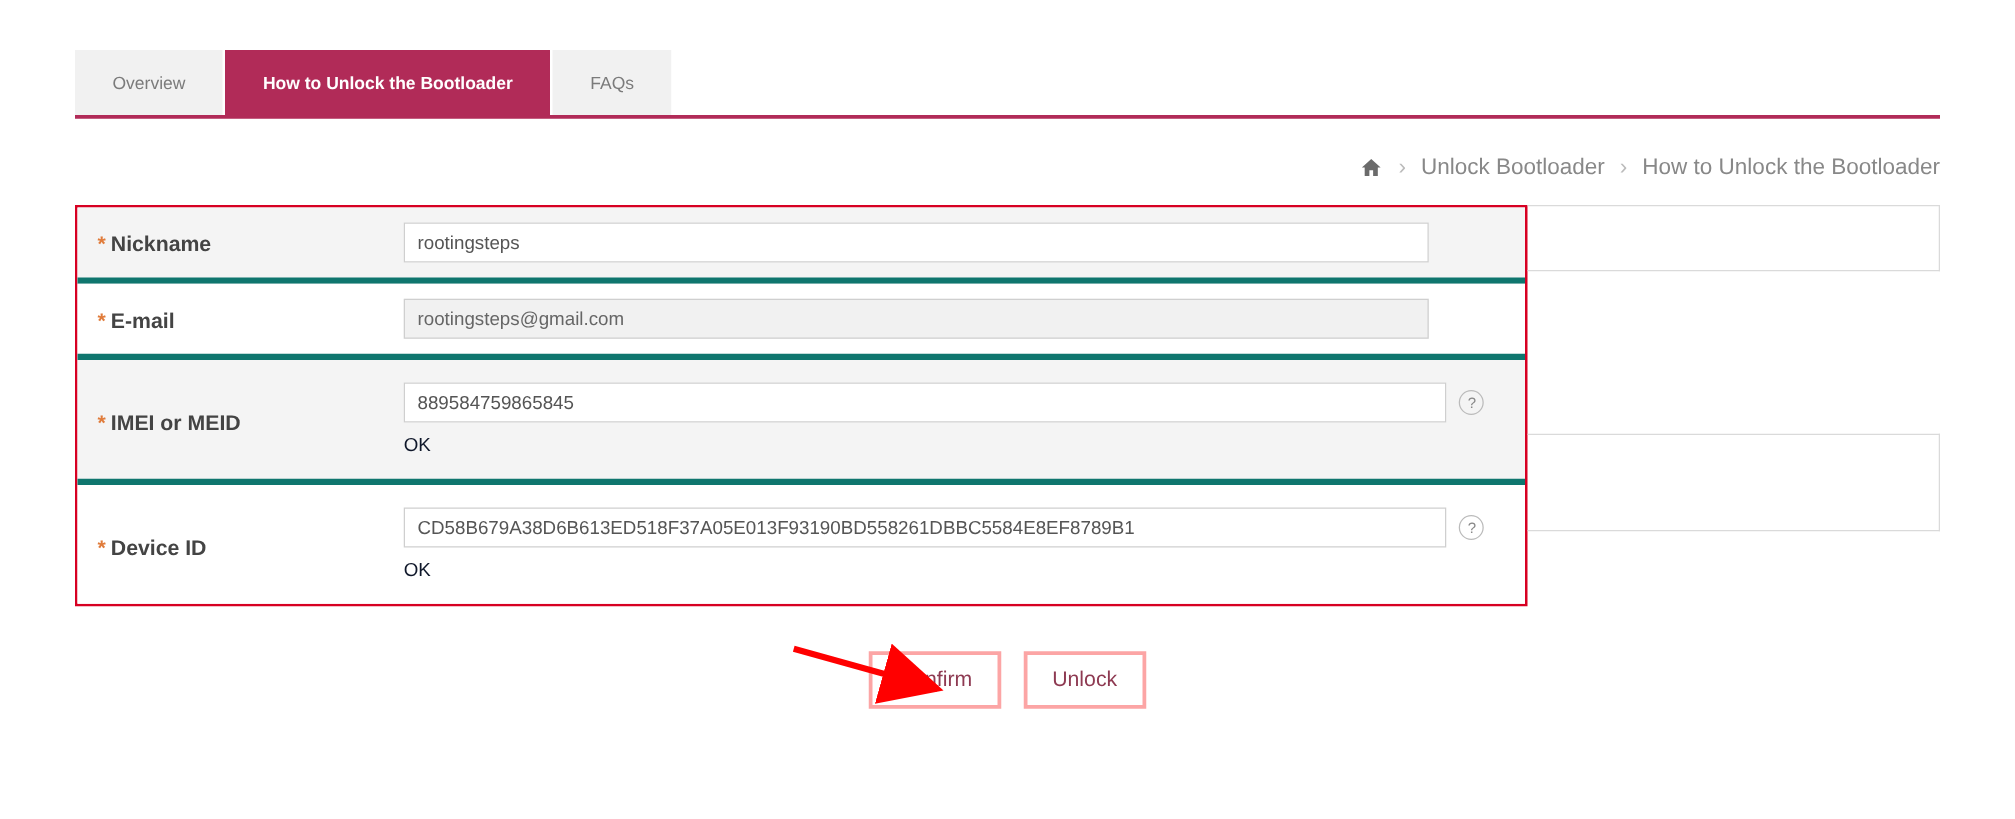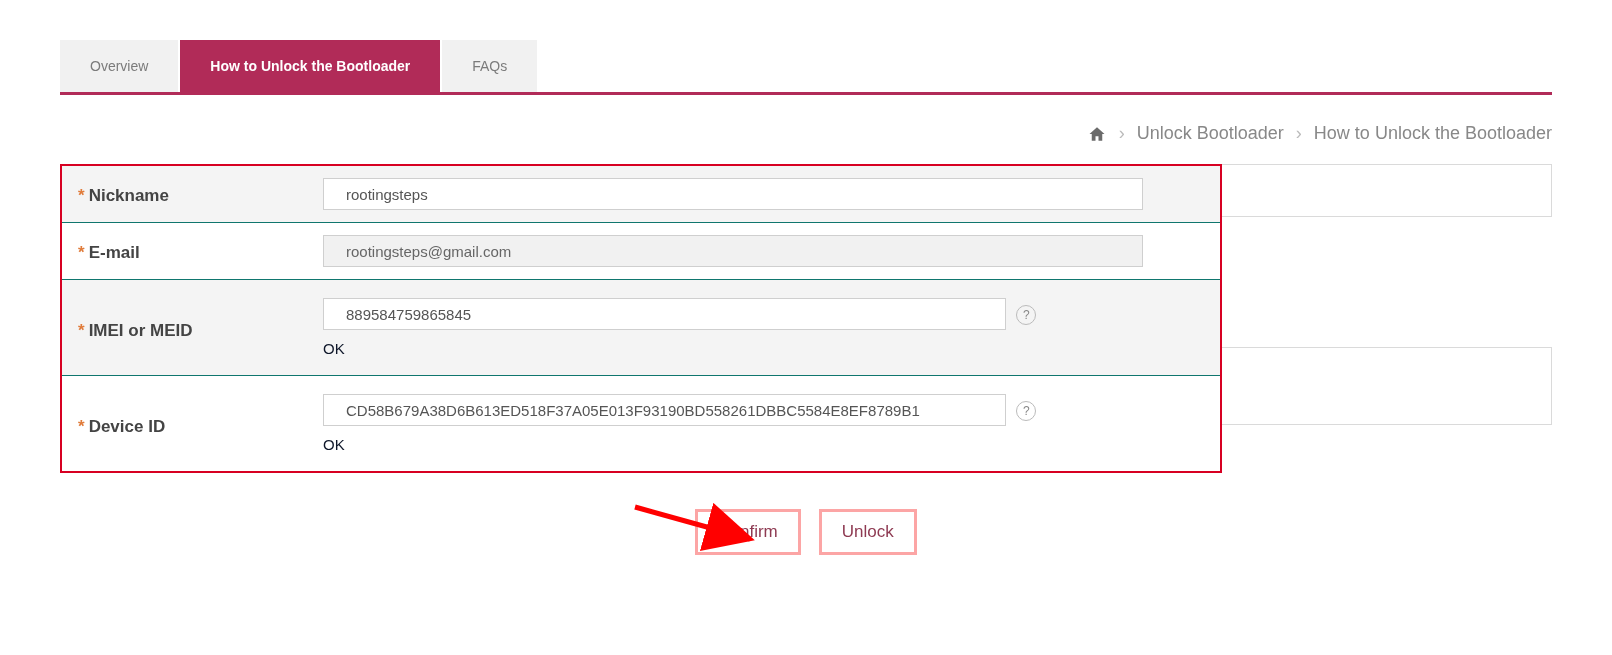--- a/index.html
+++ b/index.html
@@ -63,46 +63,46 @@
   .side-block-top { height: 53px; }
   .side-block-bot { height: 78px; margin-top: 130px; }
 
   
   .form-box {
     border: 2px solid #d70022;
   }
   .row {
     display: flex;
     align-items: center;
-    border-bottom: 1px solid #0f766e;
+    border-bottom: 5px solid #0f766e;
     background: #fff;
     padding: 12px 16px;
   }
   .row.shade { background: #f4f4f4; }
   .row.tall { align-items: center; padding-top: 18px; padding-bottom: 18px; }
   .label {
     width: 245px;
     font-size: 17px;
     font-weight: 600;
     color: #444;
     padding-top: 4px;
   }
   .label .req { color: #e07b3a; margin-right: 4px; }
   .field { flex: 1; }
   .text-input, .text-readonly {
     width: 820px;
     height: 32px;
     border: 1px solid #cfcfcf;
-    padding: 4px 22px;
+    padding: 4px 10px;
     font-size: 15px;
     color: #555;
     background: #fff;
   }
   .text-readonly { background: #f1f1f1; color:#666; }
-  .with-help { width: 683px; }
+  .with-help { width: 834px; }
   .help-icon {
     display: inline-flex;
     width: 20px; height: 20px;
     border: 1px solid #bbb;
     border-radius: 50%;
     align-items: center; justify-content: center;
     font-size: 12px; color: #888;
     margin-left: 6px;
     vertical-align: middle;
     cursor: pointer;

